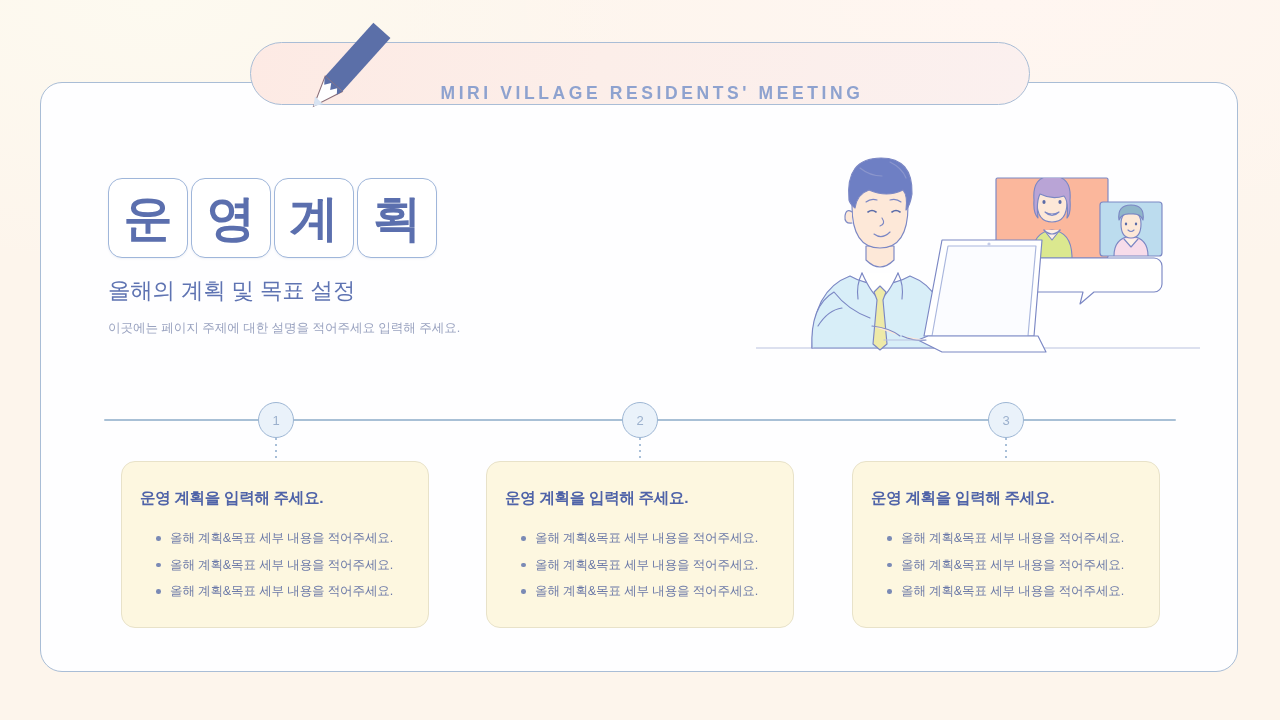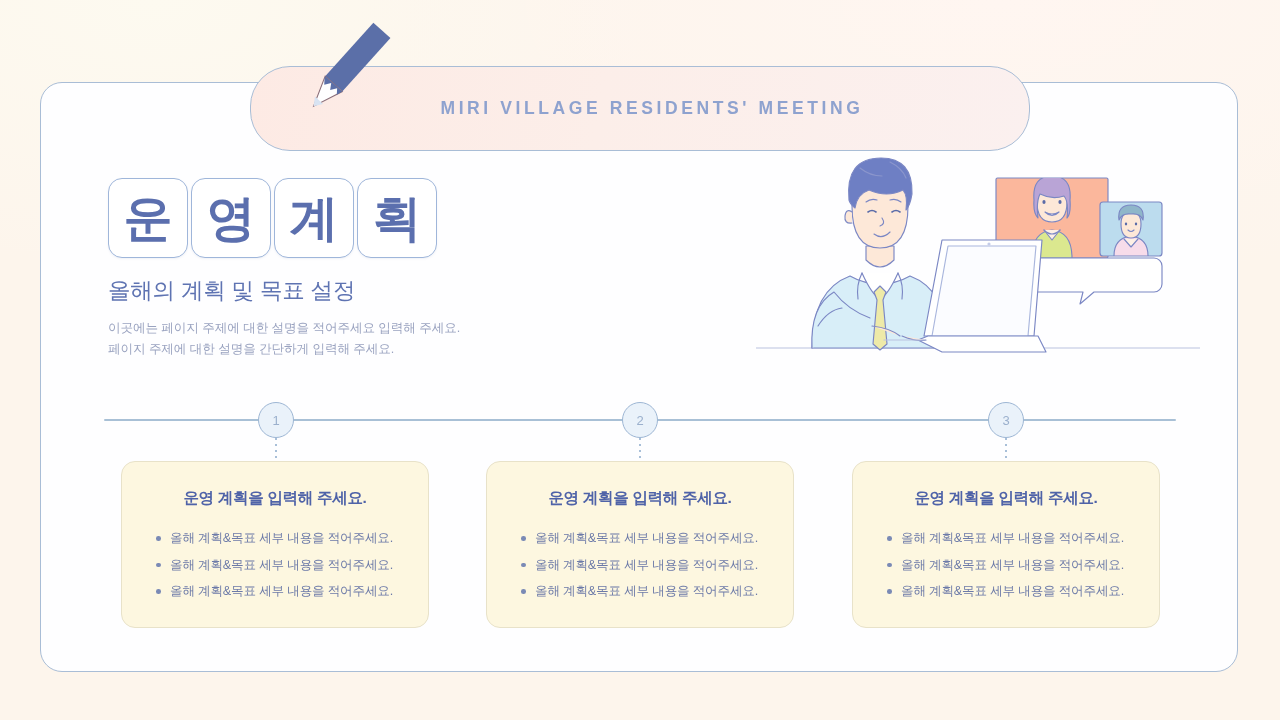--- a/index.html
+++ b/index.html
@@ -36,29 +36,28 @@
     border: 1.6px solid #a9bdd6;
     border-radius: 22px;
   }
 
   
   #header-pill {
     position: absolute;
     left: 250px;
     top: 42px;
     width: 780px;
-    height: 85px;
+    height: 63px;
     box-sizing: border-box;
     border: 1.6px solid #a9bdd6;
     border-radius: 40px;
     background: linear-gradient(100deg, #fdeae4 0%, #fceee9 45%, #fbf0ef 100%);
     display: flex;
-    align-items: center;
+    align-items: flex-end;
     justify-content: center;
-    margin-top: 24px;
   }
   #header-title {
     font-size: 17.5px;
     letter-spacing: 3.6px;
     color: #8ea2cf;
     font-weight: 600;
     white-space: nowrap;
     padding-left: 24px;
   }
   #pencil {
@@ -170,21 +169,21 @@
     top: 461px;
     width: 308px;
     height: 167px;
     box-sizing: border-box;
     background: #fdf7e0;
     border: 1.4px solid #e8e2c9;
     border-radius: 14px;
     padding: 26px 18px 0 18px;
   }
   .card-heading {
-    text-align: center;
+    text-align: left;
     font-size: 15.5px;
     font-weight: 700;
     color: #4f63a8;
     letter-spacing: -0.3px;
     margin-bottom: 16px;
   }
   .card-list {
     margin: 6px;
     padding: 0;
     list-style: none;
@@ -241,21 +240,20 @@
     </div>
     <div class="title-box">
       <span class="title-char">획</span>
     </div>
   </div>
 
   <div id="subtitle">올해의 계획 및 목표 설정</div>
 
   <div id="desc">
     <div>이곳에는 페이지 주제에 대한 설명을 적어주세요 입력해 주세요.</div>
-    <div>페이지 주제에 대한 설명을 간단하게 입력해 주세요.</div>
   </div>
 
   <svg id="illustration" viewBox="0 0 444 244">
     <defs>
       <clipPath id="scr1">
           <rect x="240" y="38" width="112" height="80" rx="2"></rect>
         </clipPath>
       <clipPath id="scr2">
           <rect x="344" y="62" width="62" height="54" rx="3"></rect>
         </clipPath>

